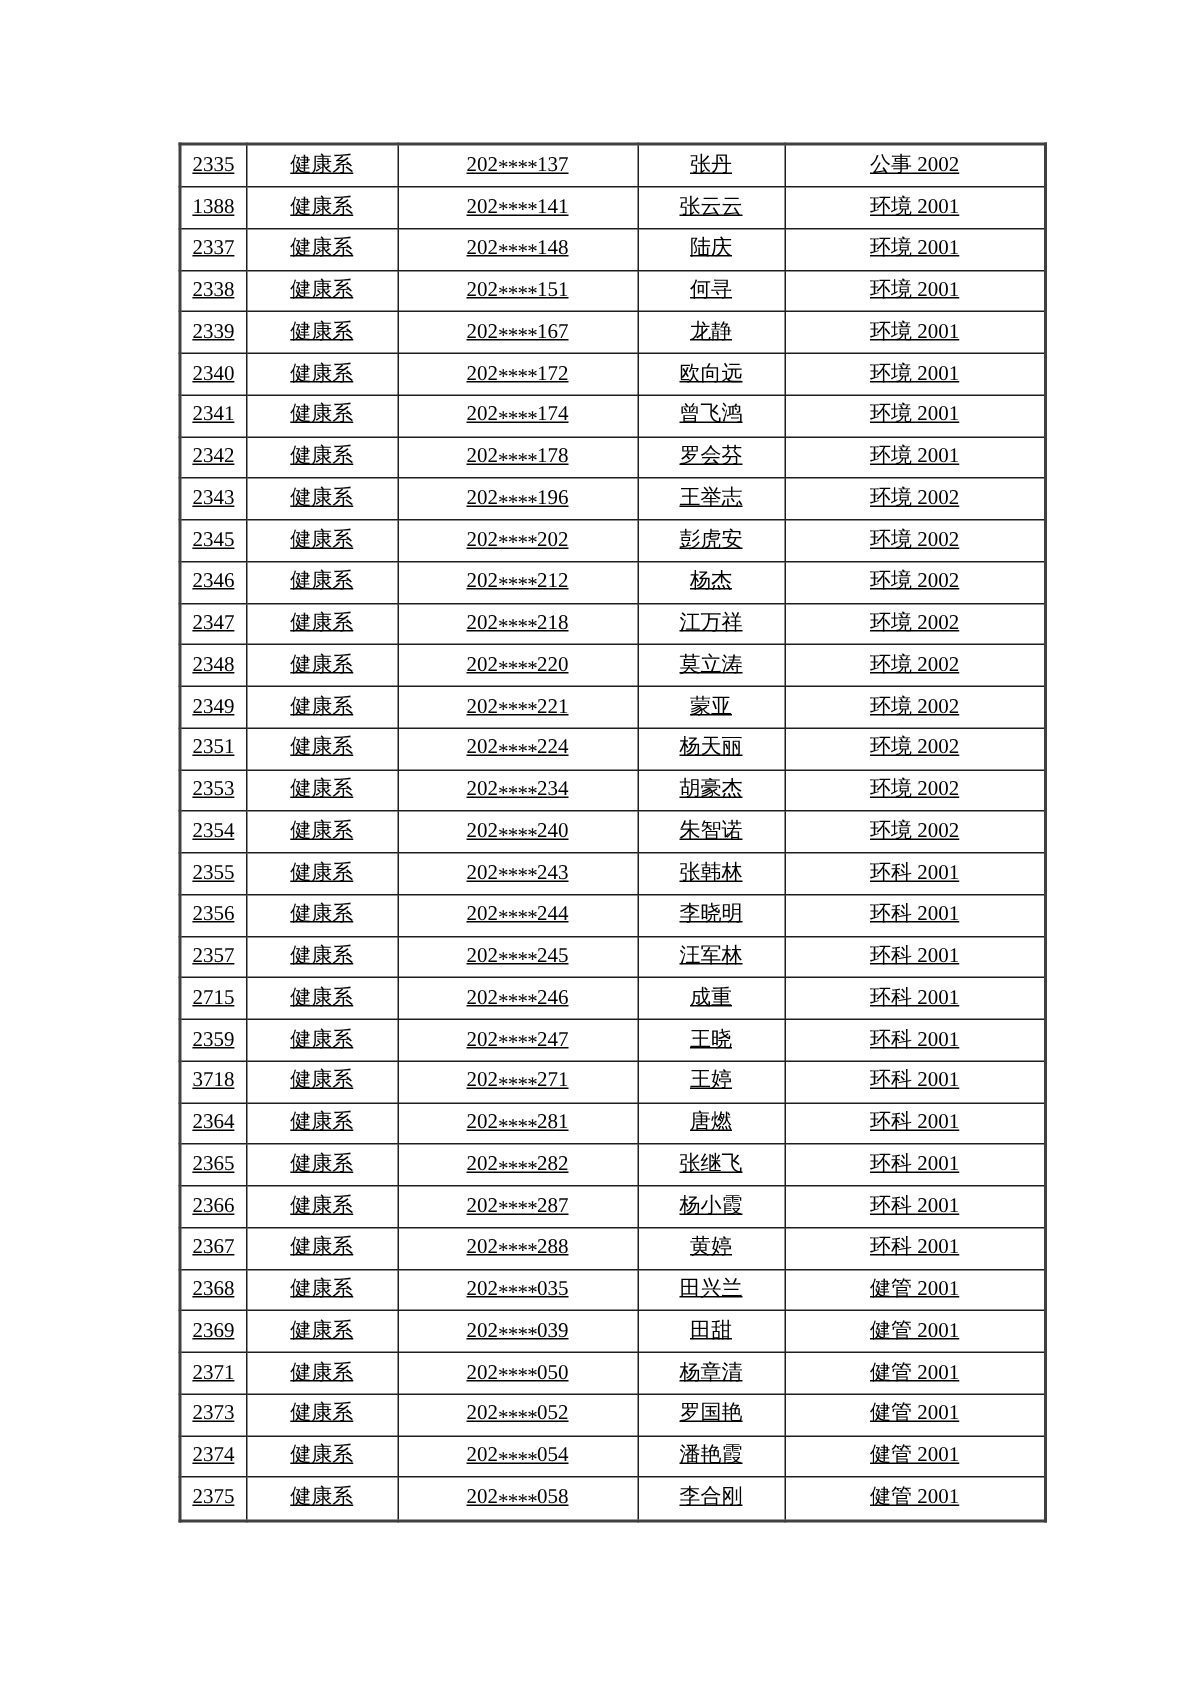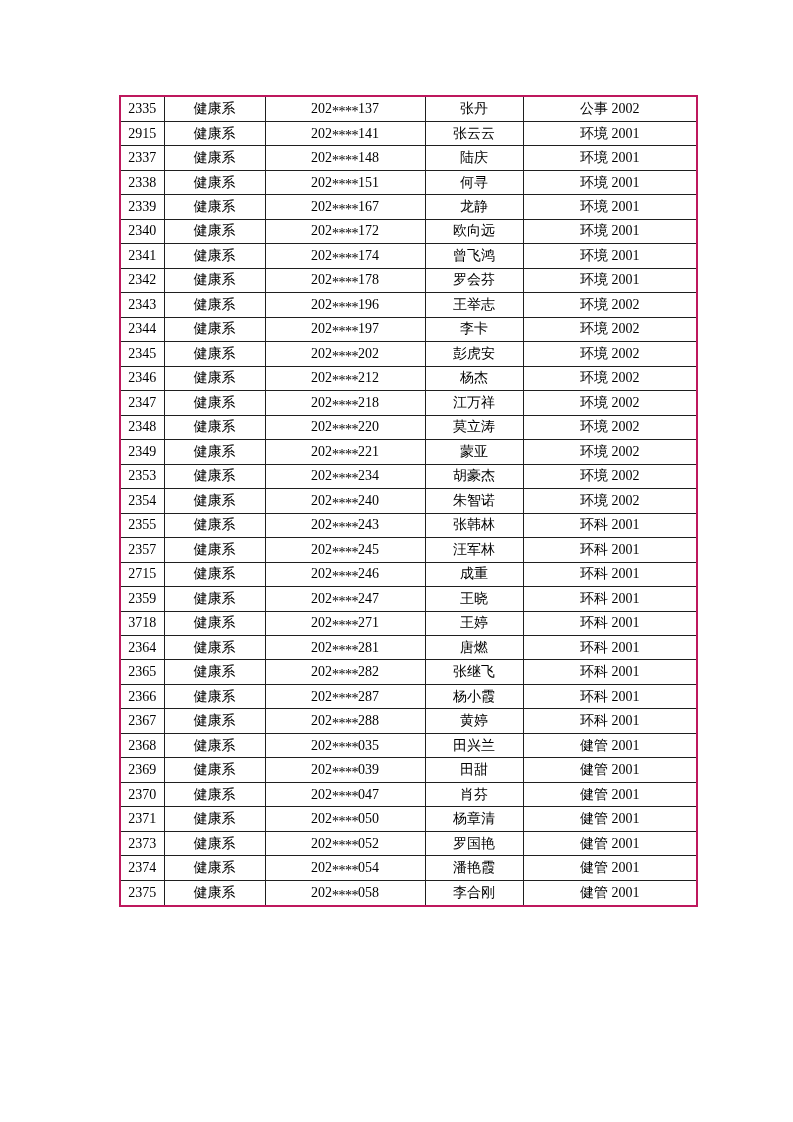--- a/index.html
+++ b/index.html
@@ -19,24 +19,25 @@
     left: 0; top: 0;
     width: 793px; height: 1122px;
     background: #ffffff;
     overflow: hidden;
   }
   table.roster {
     position: absolute;
     left: 119px;
     top: 95px;
     width: 577px;
-    height: 812px;
+    height: 920px;
     border-collapse: collapse;
     table-layout: fixed;
-    border: 2px solid #be185d;
+    border: 2px solid #404040;
+    text-decoration: underline;
   }
   table.roster td {
     border: 1px solid #1f1f1f;
     text-align: center;
     vertical-align: middle;
     font-size: 14px;
     line-height: 1;
     padding: 0;
     overflow: hidden;
     white-space: nowrap;
@@ -62,21 +63,21 @@
     </colgroup>
     <tbody id="roster-body">
         <tr>
           <td>2335</td>
           <td>健康系</td>
           <td>202<span class="stars">****</span>137</td>
           <td>张丹</td>
           <td>公事 2002</td>
         </tr>
         <tr>
-          <td>2915</td>
+          <td>1388</td>
           <td>健康系</td>
           <td>202<span class="stars">****</span>141</td>
           <td>张云云</td>
           <td>环境 2001</td>
         </tr>
         <tr>
           <td>2337</td>
           <td>健康系</td>
           <td>202<span class="stars">****</span>148</td>
           <td>陆庆</td>
@@ -118,27 +119,20 @@
           <td>环境 2001</td>
         </tr>
         <tr>
           <td>2343</td>
           <td>健康系</td>
           <td>202<span class="stars">****</span>196</td>
           <td>王举志</td>
           <td>环境 2002</td>
         </tr>
         <tr>
-          <td>2344</td>
-          <td>健康系</td>
-          <td>202<span class="stars">****</span>197</td>
-          <td>李卡</td>
-          <td>环境 2002</td>
-        </tr>
-        <tr>
           <td>2345</td>
           <td>健康系</td>
           <td>202<span class="stars">****</span>202</td>
           <td>彭虎安</td>
           <td>环境 2002</td>
         </tr>
         <tr>
           <td>2346</td>
           <td>健康系</td>
           <td>202<span class="stars">****</span>212</td>
@@ -160,20 +154,27 @@
           <td>环境 2002</td>
         </tr>
         <tr>
           <td>2349</td>
           <td>健康系</td>
           <td>202<span class="stars">****</span>221</td>
           <td>蒙亚</td>
           <td>环境 2002</td>
         </tr>
         <tr>
+          <td>2351</td>
+          <td>健康系</td>
+          <td>202<span class="stars">****</span>224</td>
+          <td>杨天丽</td>
+          <td>环境 2002</td>
+        </tr>
+        <tr>
           <td>2353</td>
           <td>健康系</td>
           <td>202<span class="stars">****</span>234</td>
           <td>胡豪杰</td>
           <td>环境 2002</td>
         </tr>
         <tr>
           <td>2354</td>
           <td>健康系</td>
           <td>202<span class="stars">****</span>240</td>
@@ -181,20 +182,27 @@
           <td>环境 2002</td>
         </tr>
         <tr>
           <td>2355</td>
           <td>健康系</td>
           <td>202<span class="stars">****</span>243</td>
           <td>张韩林</td>
           <td>环科 2001</td>
         </tr>
         <tr>
+          <td>2356</td>
+          <td>健康系</td>
+          <td>202<span class="stars">****</span>244</td>
+          <td>李晓明</td>
+          <td>环科 2001</td>
+        </tr>
+        <tr>
           <td>2357</td>
           <td>健康系</td>
           <td>202<span class="stars">****</span>245</td>
           <td>汪军林</td>
           <td>环科 2001</td>
         </tr>
         <tr>
           <td>2715</td>
           <td>健康系</td>
           <td>202<span class="stars">****</span>246</td>
@@ -248,27 +256,20 @@
           <td>健康系</td>
           <td>202<span class="stars">****</span>035</td>
           <td>田兴兰</td>
           <td>健管 2001</td>
         </tr>
         <tr>
           <td>2369</td>
           <td>健康系</td>
           <td>202<span class="stars">****</span>039</td>
           <td>田甜</td>
-          <td>健管 2001</td>
-        </tr>
-        <tr>
-          <td>2370</td>
-          <td>健康系</td>
-          <td>202<span class="stars">****</span>047</td>
-          <td>肖芬</td>
           <td>健管 2001</td>
         </tr>
         <tr>
           <td>2371</td>
           <td>健康系</td>
           <td>202<span class="stars">****</span>050</td>
           <td>杨章清</td>
           <td>健管 2001</td>
         </tr>
         <tr>

